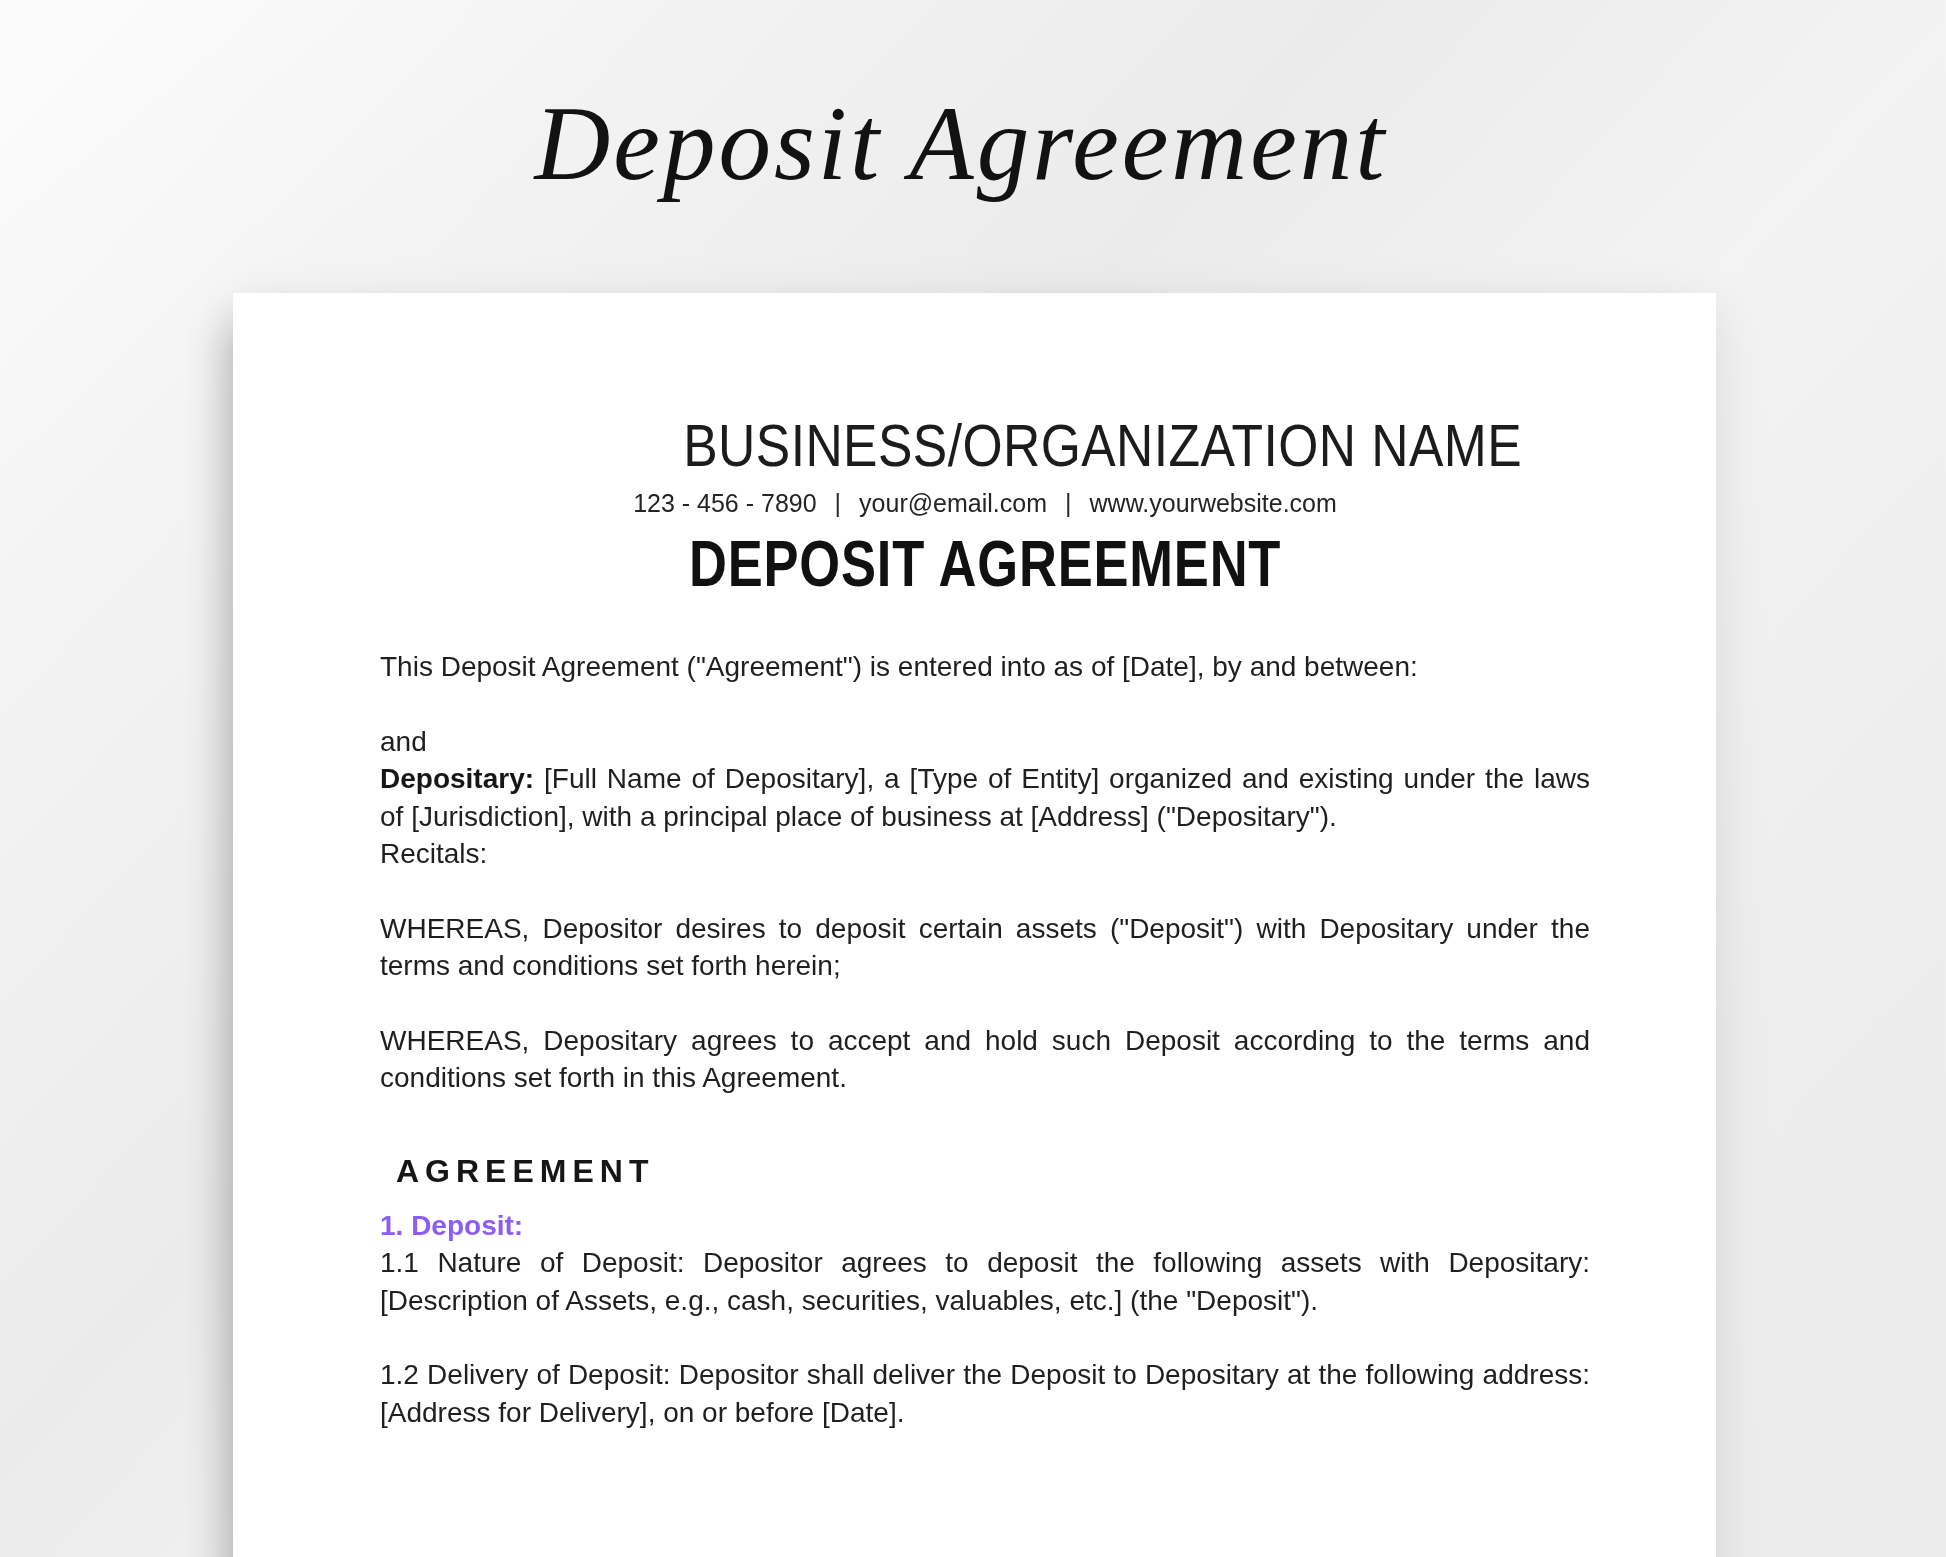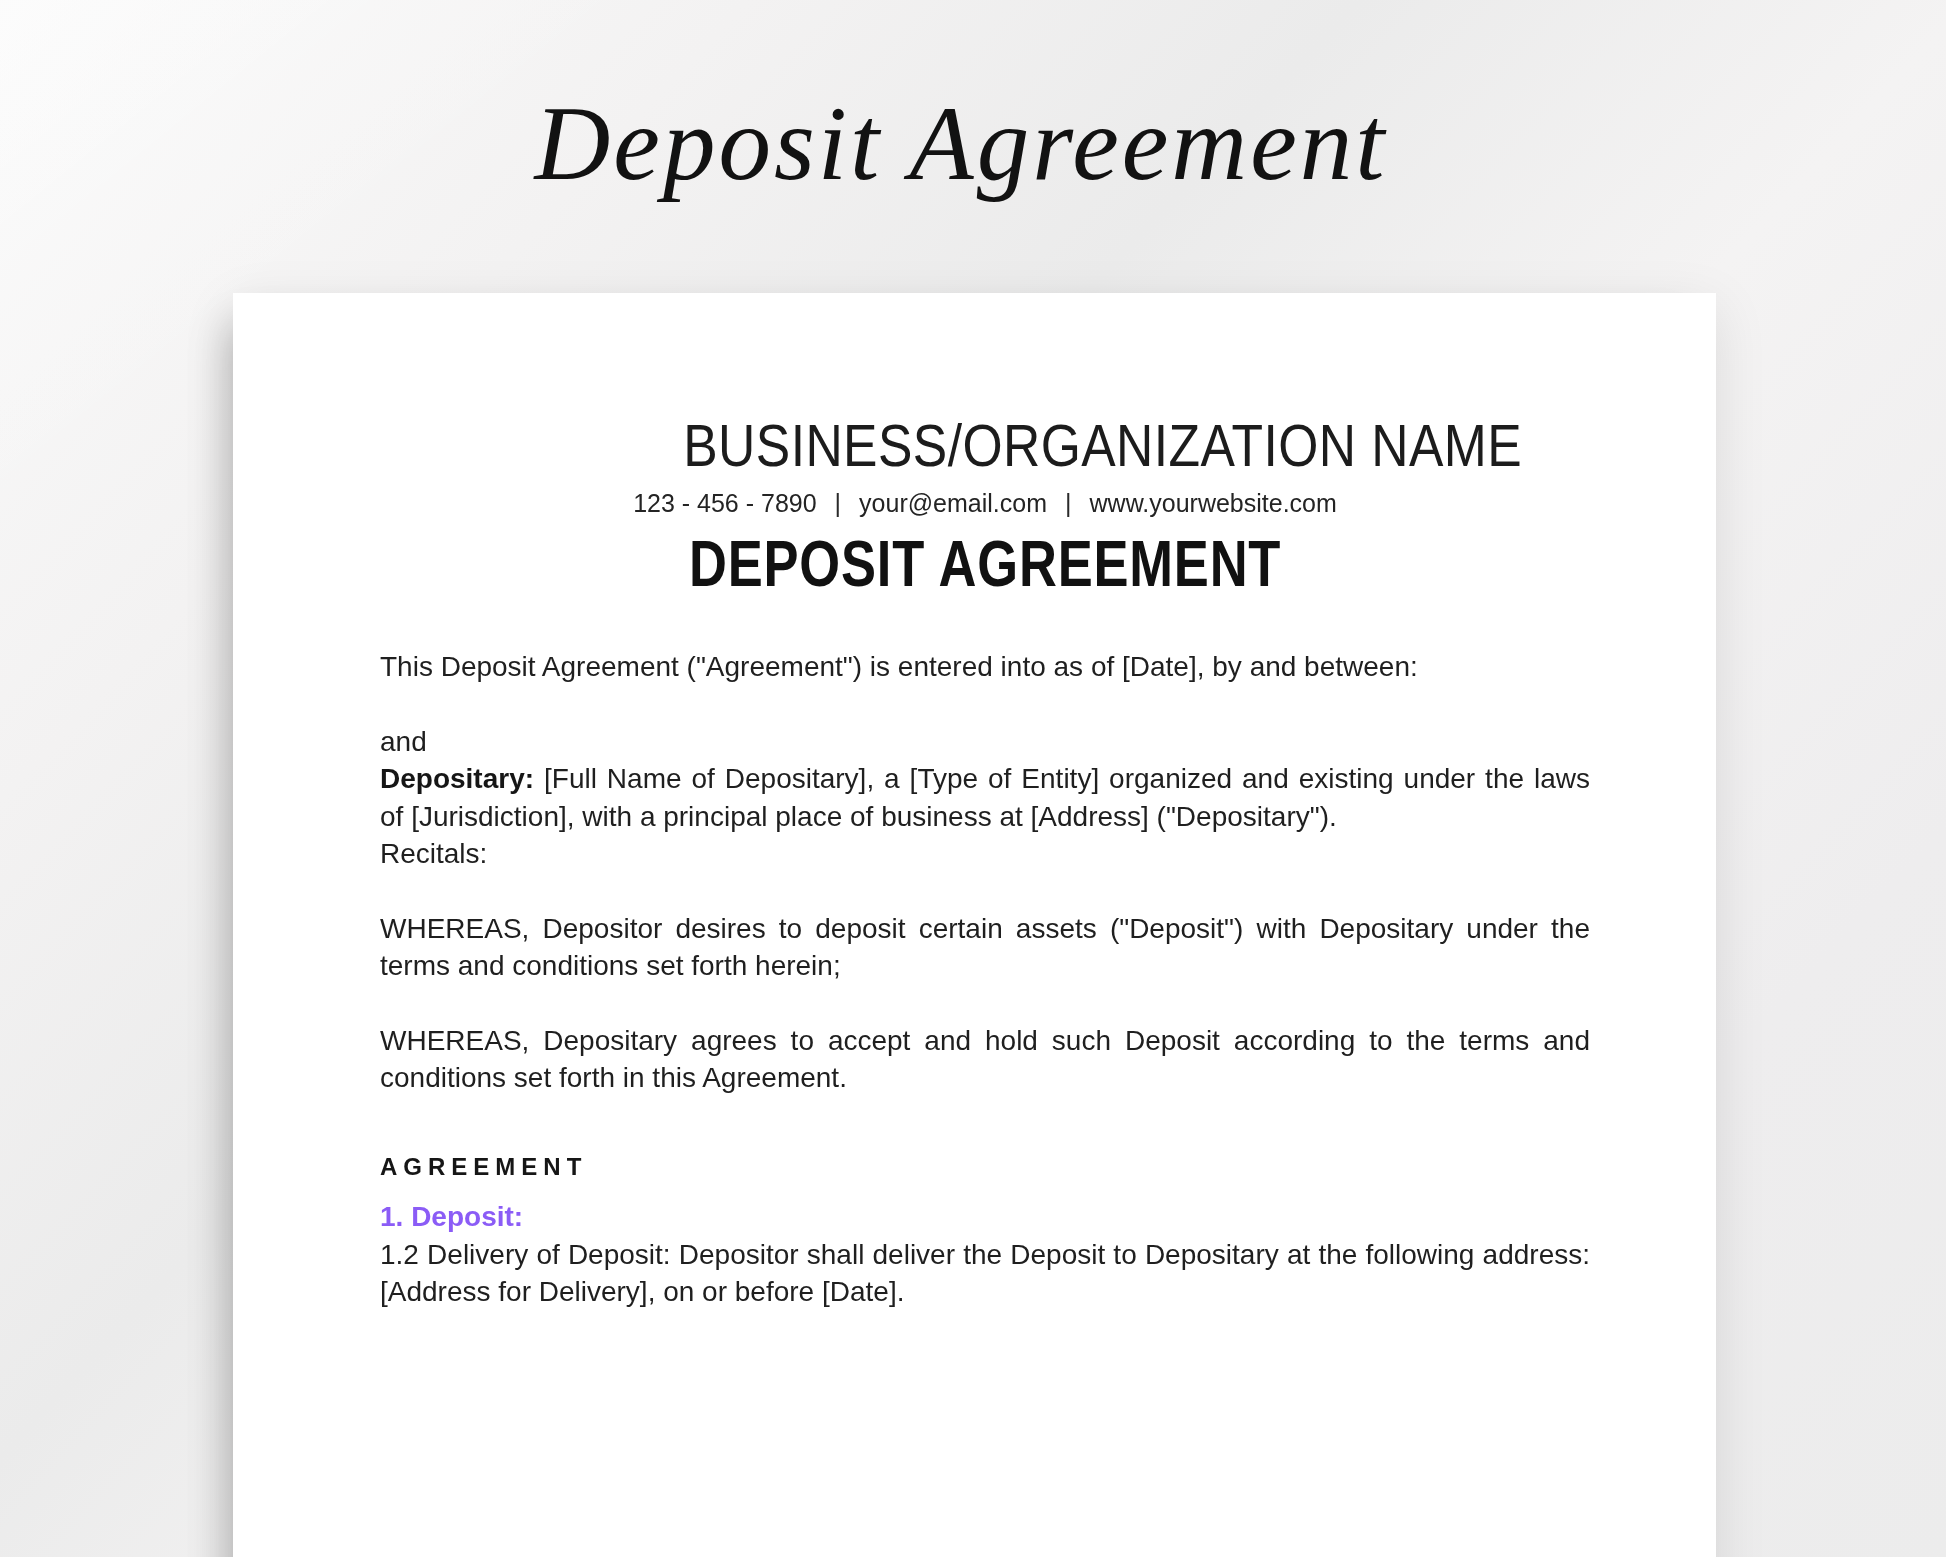--- a/index.html
+++ b/index.html
@@ -109,22 +109,22 @@
 
   .body-text p.justified {
     text-align: justify;
     text-justify: inter-word;
   }
   .para-gap { margin-bottom: 37px; }
 
   .parties p, .parties div { margin: 0; }
 
   .agreement-heading {
-    margin: 57px 0 18px 0;
-    font-size: 24px;
+    margin: 57px 0 18px 16px;
+    font-size: 32px;
     font-weight: 700;
     letter-spacing: 6px;
     color: #161616;
     line-height: 1.1;
   }
 
   .section-heading {
     font-size: 28px;
     font-weight: 700;
     color: #8b5cf6;
@@ -165,18 +165,19 @@
       </div>
 
       <p class="justified" style="margin-top:37px;">WHEREAS, Depositor desires to deposit certain assets ("Deposit") with Depositary under the terms and conditions set forth herein;</p>
 
       <p class="justified" style="margin-top:37px;">WHEREAS, Depositary agrees to accept and hold such Deposit according to the terms and conditions set forth in this Agreement.</p>
 
       <h3 class="agreement-heading">AGREEMENT</h3>
 
       <h4 class="section-heading">1. Deposit:</h4>
 
+      <p class="justified para-gap">1.1 Nature of Deposit: Depositor agrees to deposit the following assets with Depositary: [Description of Assets, e.g., cash, securities, valuables, etc.] (the "Deposit").</p>
 
       <p class="justified">1.2 Delivery of Deposit: Depositor shall deliver the Deposit to Depositary at the following address: [Address for Delivery], on or before [Date].</p>
 
     </div>
   </div>
 </div>
 
 </body></html>

